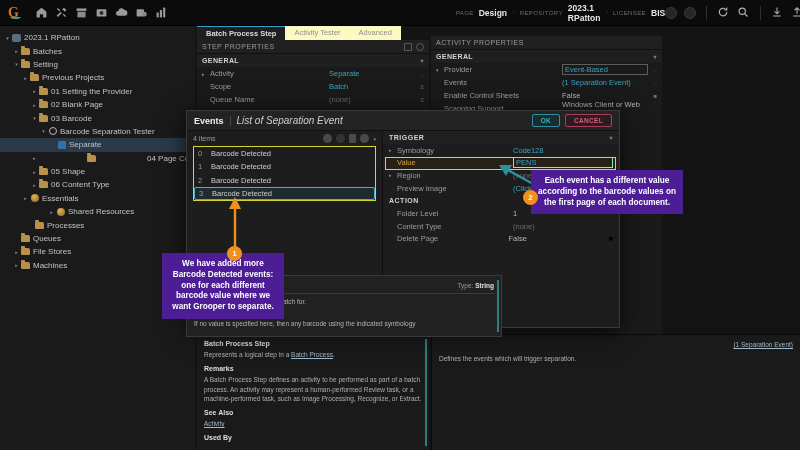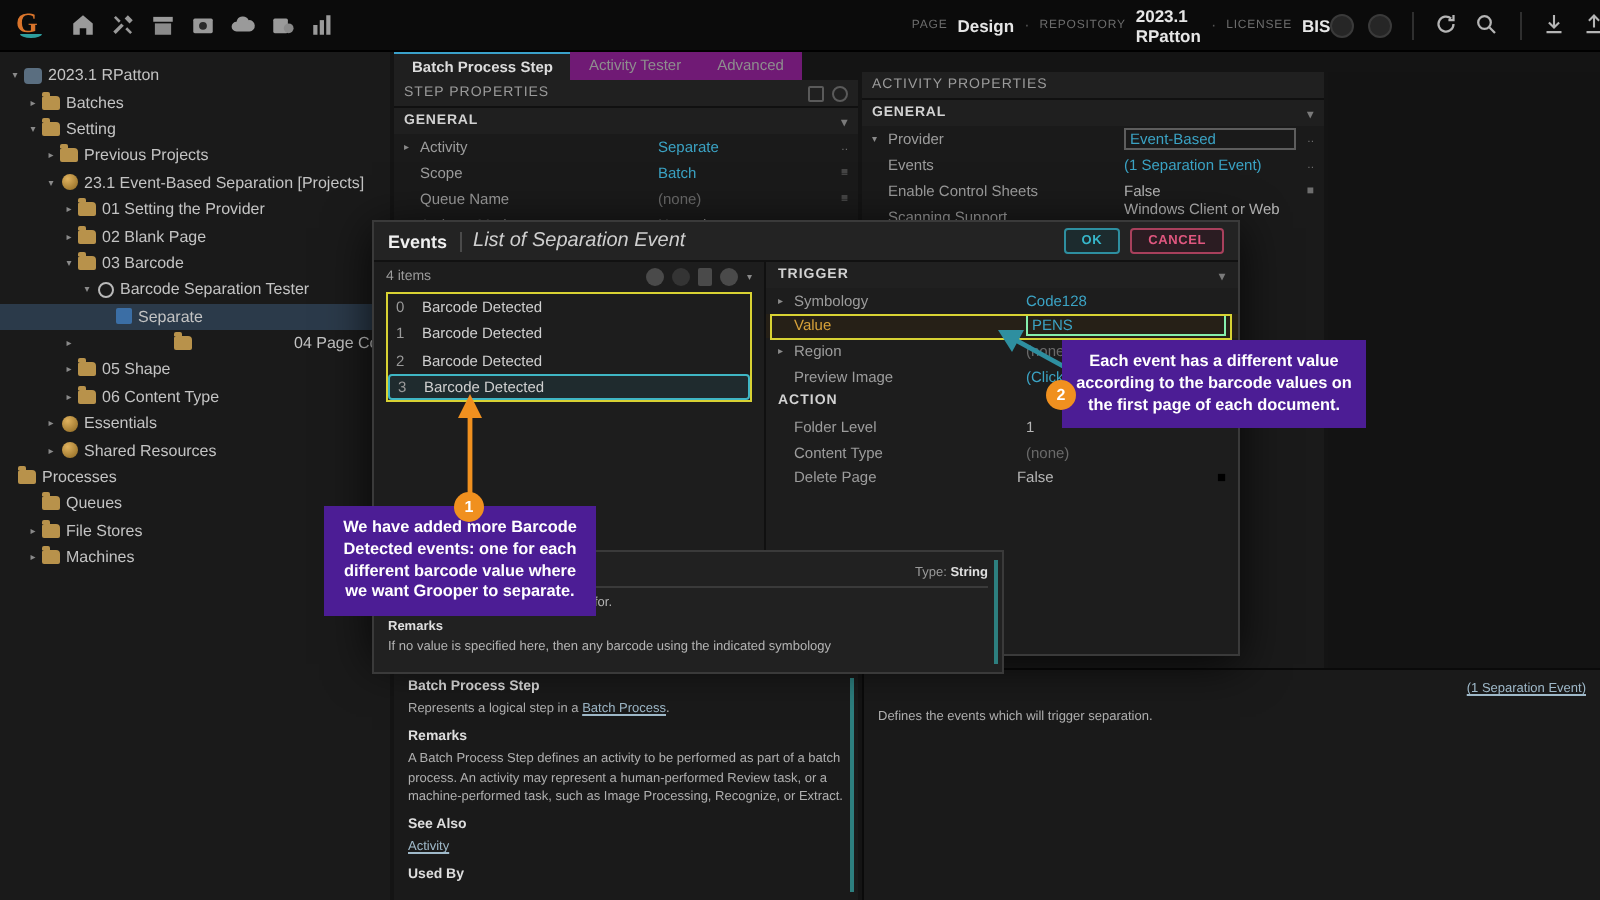--- a/index.html
+++ b/index.html
@@ -45,21 +45,21 @@
   .tlabel { padding-left: 2px; }
   .folder { width: 9px; height: 7px; background: #b8924b; border-radius: 1px 2px 1px 1px; position: relative; }
   .folder:before { content: ""; position: absolute; top: -2px; left: 0; width: 4px; height: 2px; background: #b8924b; border-radius: 1px 1px 0 0; }
   .orb { width: 8px; height: 8px; border-radius: 50%; background: radial-gradient(circle at 35% 30%, #e0b25e, #8a6620); }
   .dbico { width: 9px; height: 8px; border-radius: 2px; background: #5a6e80; }
   .gear { width: 8px; height: 8px; border-radius: 50%; border: 1.6px solid #b9b9b9; }
   .sepico { width: 8px; height: 8px; background: #3b6ea5; border-radius: 1px; }
 
   
   .tabs { position: absolute; left: 197px; top: 26px; width: 232px; height: 14px; display: flex; gap: 0; }
-  .tab { font-size: 7.5px; color: #8e8e8e; padding: 2px 9px; background: #701a75; }
+  .tab { font-size: 7.5px; color: #8e8e8e; padding: 2px 9px; background: #fef9c3; }
   .tab.active { background: #1f1f1f; color: #dcdcdc; font-weight: bold; border-top: 1.5px solid #3aa0c9; }
 
   .cpanel { position: absolute; left: 197px; top: 40px; width: 232px; bottom: 0; background: #1a1a1a; }
   .phead { display: flex; align-items: center; height: 14px; padding: 0 5px; background: #202020; border-bottom: 1px solid #101010; }
   .phead-t { font-size: 7px; color: #9b9b9b; letter-spacing: .5px; }
   .phead-ico { margin-left: auto; display: flex; gap: 4px; }
   .sq { width: 8px; height: 8px; border: 1px solid #5a5a5a; border-radius: 1px; }
   .cir { width: 8px; height: 8px; border: 1px solid #5a5a5a; border-radius: 50%; }
 
   .grpbar { display: flex; align-items: center; height: 13px; padding: 0 5px; font-size: 7px;
@@ -256,27 +256,20 @@
         </span>
         <span class="tlabel">Setting</span>
       </div>
       <div class="trow" style="padding-left: 22px;">
         <span class="twig">▸</span>
         <span class="tico">
           <span class="folder"></span>
         </span>
         <span class="tlabel">Previous Projects</span>
       </div>
-      <div class="trow" style="padding-left: 22px;">
-        <span class="twig">▾</span>
-        <span class="tico">
-          <span class="orb"></span>
-        </span>
-        <span class="tlabel">23.1 Event-Based Separation [Projects]</span>
-      </div>
       <div class="trow" style="padding-left: 31px;">
         <span class="twig">▸</span>
         <span class="tico">
           <span class="folder"></span>
         </span>
         <span class="tlabel">01 Setting the Provider</span>
       </div>
       <div class="trow" style="padding-left: 31px;">
         <span class="twig">▸</span>
         <span class="tico">
@@ -326,28 +319,28 @@
         </span>
         <span class="tlabel">06 Content Type</span>
       </div>
       <div class="trow" style="padding-left: 22px;">
         <span class="twig">▸</span>
         <span class="tico">
           <span class="orb"></span>
         </span>
         <span class="tlabel">Essentials</span>
       </div>
-      <div class="trow" style="padding-left: 22px;">
+      <div class="trow" style=" margin-left: 48px;">
         <span class="twig">▸</span>
         <span class="tico">
           <span class="orb"></span>
         </span>
         <span class="tlabel">Shared Resources</span>
       </div>
-      <div class="trow" style="padding-left: 1px;">
+      <div class="trow" style="padding-left: 27px;">
         <span class="twig"></span>
         <span class="tico">
           <span class="folder"></span>
         </span>
         <span class="tlabel">Processes</span>
       </div>
       <div class="trow" style="padding-left: 13px;">
         <span class="twig"></span>
         <span class="tico">
           <span class="folder"></span>
@@ -583,21 +576,21 @@
     <p>An optional barcode value to watch for.</p>
     <h5>Remarks</h5>
     <p>If no value is specified here, then any barcode using the indicated symbology</p>
     <div class="teal-bar"></div>
   </div>
 
   <svg class="arrowsvg" style="left:140px; top:195px; width:130px; height:70px;">
     <path d="M95 62 L95 10" stroke="#f0901f" stroke-width="2.4" fill="none"></path>
     <path d="M95 2 L89 14 L101 14 Z" fill="#f0901f"></path>
   </svg>
-  <div class="callout" style="left:162px; top:253px; width:136px;">
+  <div class="callout" style="left:162px; top:253px; width:122px;">
     <span>We have added more Barcode Detected events: one for each different barcode value where we want Grooper to separate.</span>
   </div>
   <div class="badge" style="left:227px; top:246px;">
     <span>1</span>
   </div>
 
   <svg class="arrowsvg" style="left:490px; top:155px; width:70px; height:50px;">
     <path d="M56 36 L16 14" stroke="#2e8fa0" stroke-width="2.4" fill="none"></path>
     <path d="M9 10 L22 10 L16 21 Z" fill="#2e8fa0"></path>
   </svg>

